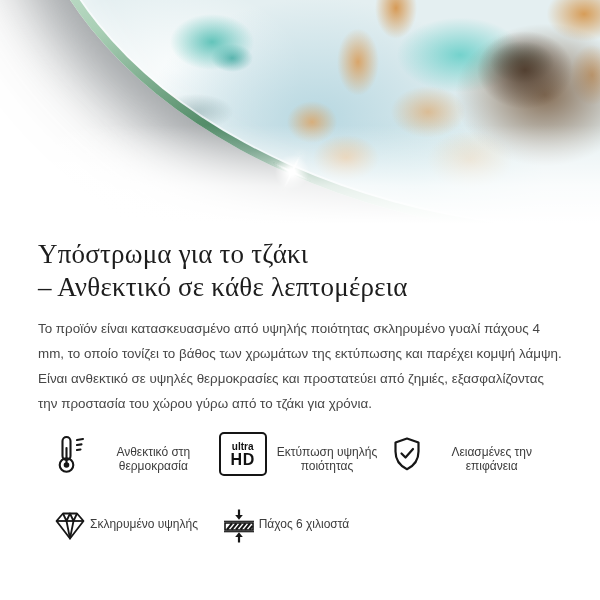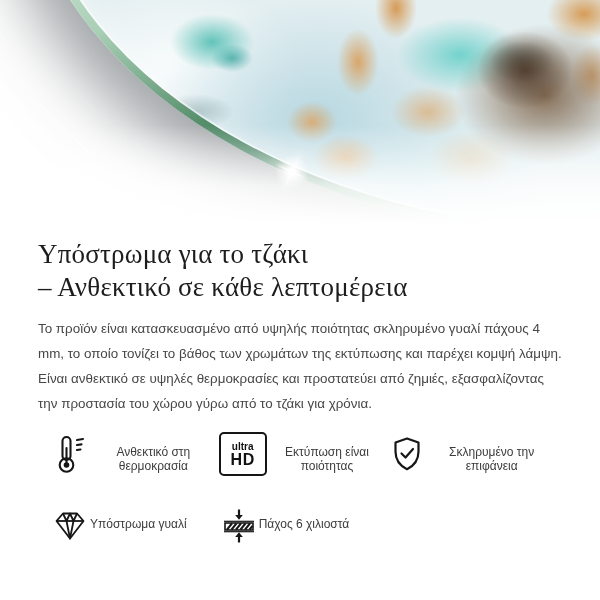--- a/index.html
+++ b/index.html
@@ -111,43 +111,43 @@
         <div class="f-label">Ανθεκτικό στη θερμοκρασία</div>
       </div>
 
       <div class="feature">
         <div class="f-icon">
           <div class="uhd-box">
             <span class="uhd-top">ultra</span>
             <span class="uhd-bottom">HD</span>
           </div>
         </div>
-        <div class="f-label">Εκτύπωση είναι ποιότητας</div>
+        <div class="f-label">Εκτύπωση υψηλής ποιότητας</div>
       </div>
 
       <div class="feature">
         <div class="f-icon">
           <svg width="40" height="40" viewBox="0 0 40 40" fill="none" stroke="#161616" stroke-width="2.2" stroke-linecap="round" stroke-linejoin="round">
             <path d="M20 4.5 L31.5 8.5 V17.5 C31.5 26.5 27 31.8 20 35.2 C13 31.8 8.5 26.5 8.5 17.5 V8.5 Z"></path>
             <path d="M14.5 19.5 L18.5 23.5 L26 15"></path>
           </svg>
         </div>
-        <div class="f-label">Σκληρυμένο την επιφάνεια</div>
+        <div class="f-label">Λειασμένες την επιφάνεια</div>
       </div>
 
       <div class="feature">
         <div class="f-icon">
           <svg width="40" height="40" viewBox="0 0 40 40" fill="none" stroke="#161616" stroke-width="1.8" stroke-linejoin="round">
             <path d="M6.5 15 L13 7.5 H27 L33.5 15 L20 32.5 Z"></path>
             <path d="M6.5 15 H33.5"></path>
             <path d="M13 7.5 L16.5 15 L20 7.5 L23.5 15 L27 7.5"></path>
             <path d="M16.5 15 L20 32.5 L23.5 15"></path>
           </svg>
         </div>
-        <div class="f-label">Υπόστρωμα γυαλί</div>
+        <div class="f-label">Σκληρυμένο υψηλής</div>
       </div>
 
 
       <div class="feature">
         <div class="f-icon">
           <svg width="40" height="40" viewBox="0 0 40 40" fill="none" stroke="#161616">
             <line x1="5" y1="15.3" x2="35" y2="15.3" stroke-width="1.2"></line>
             <line x1="5" y1="25.7" x2="35" y2="25.7" stroke-width="1.2"></line>
             <rect x="6" y="17" width="28" height="7" stroke-width="1.6"></rect>
             <g stroke-width="2.2">

